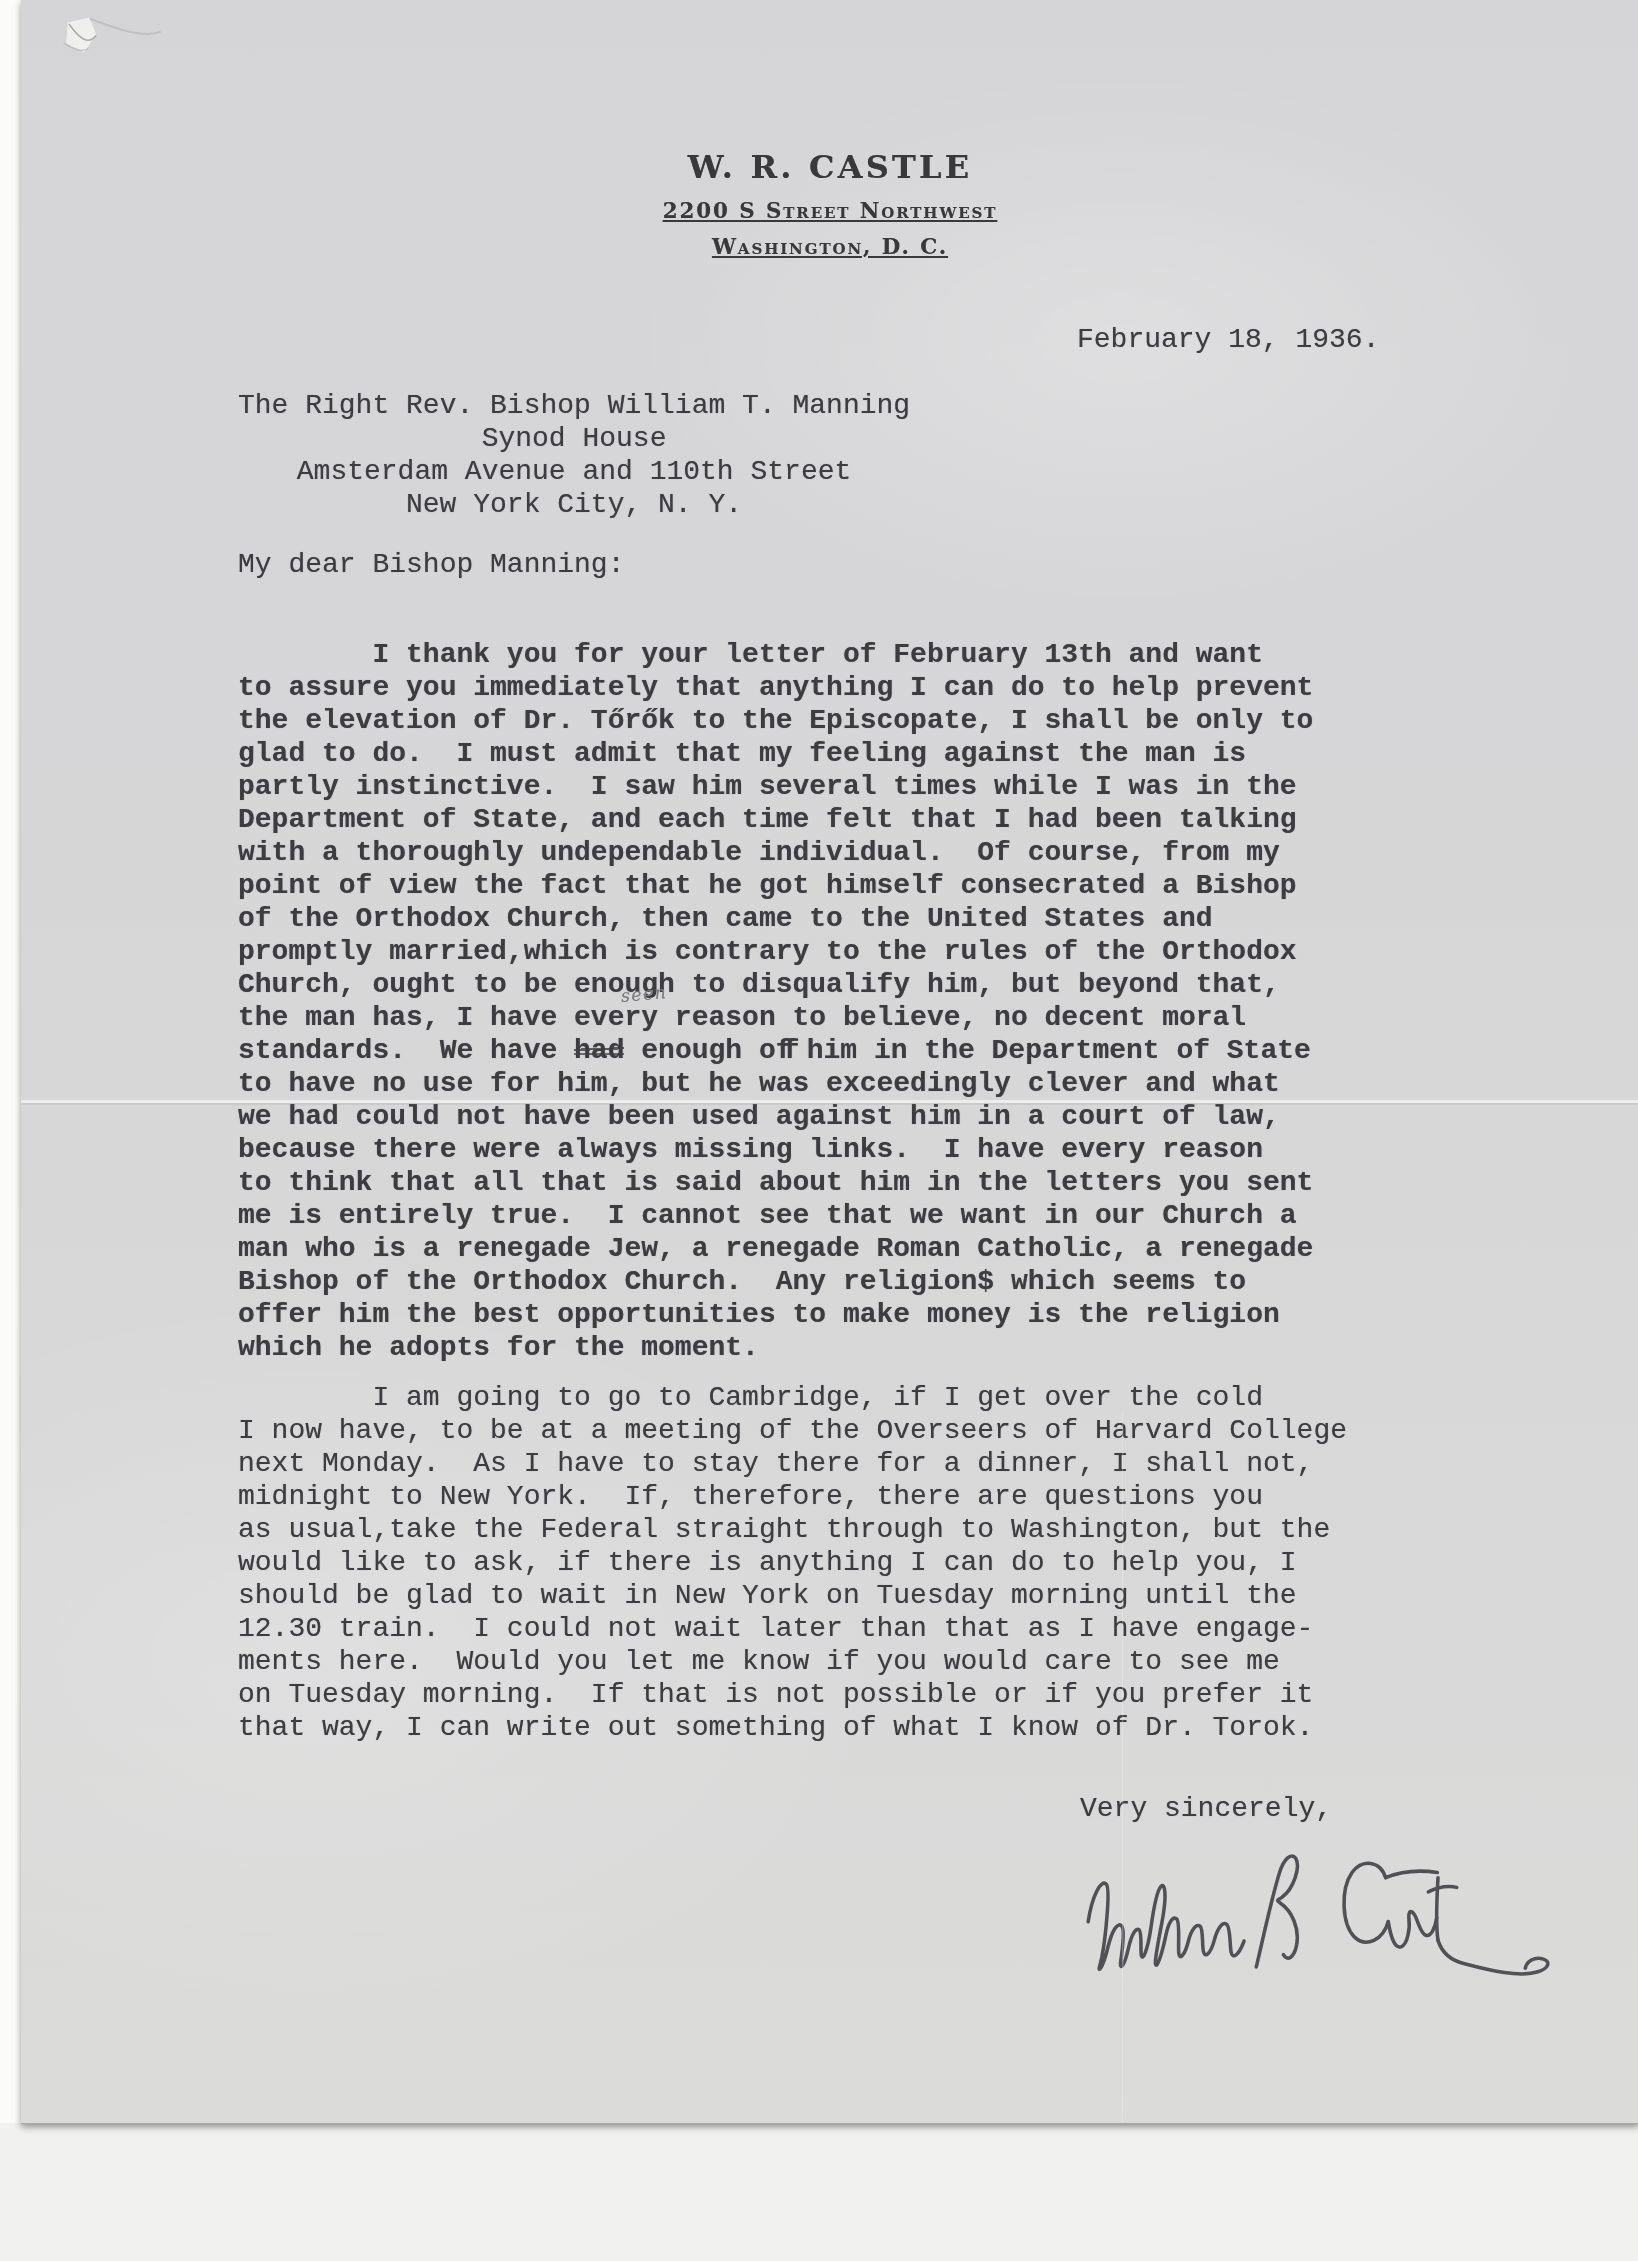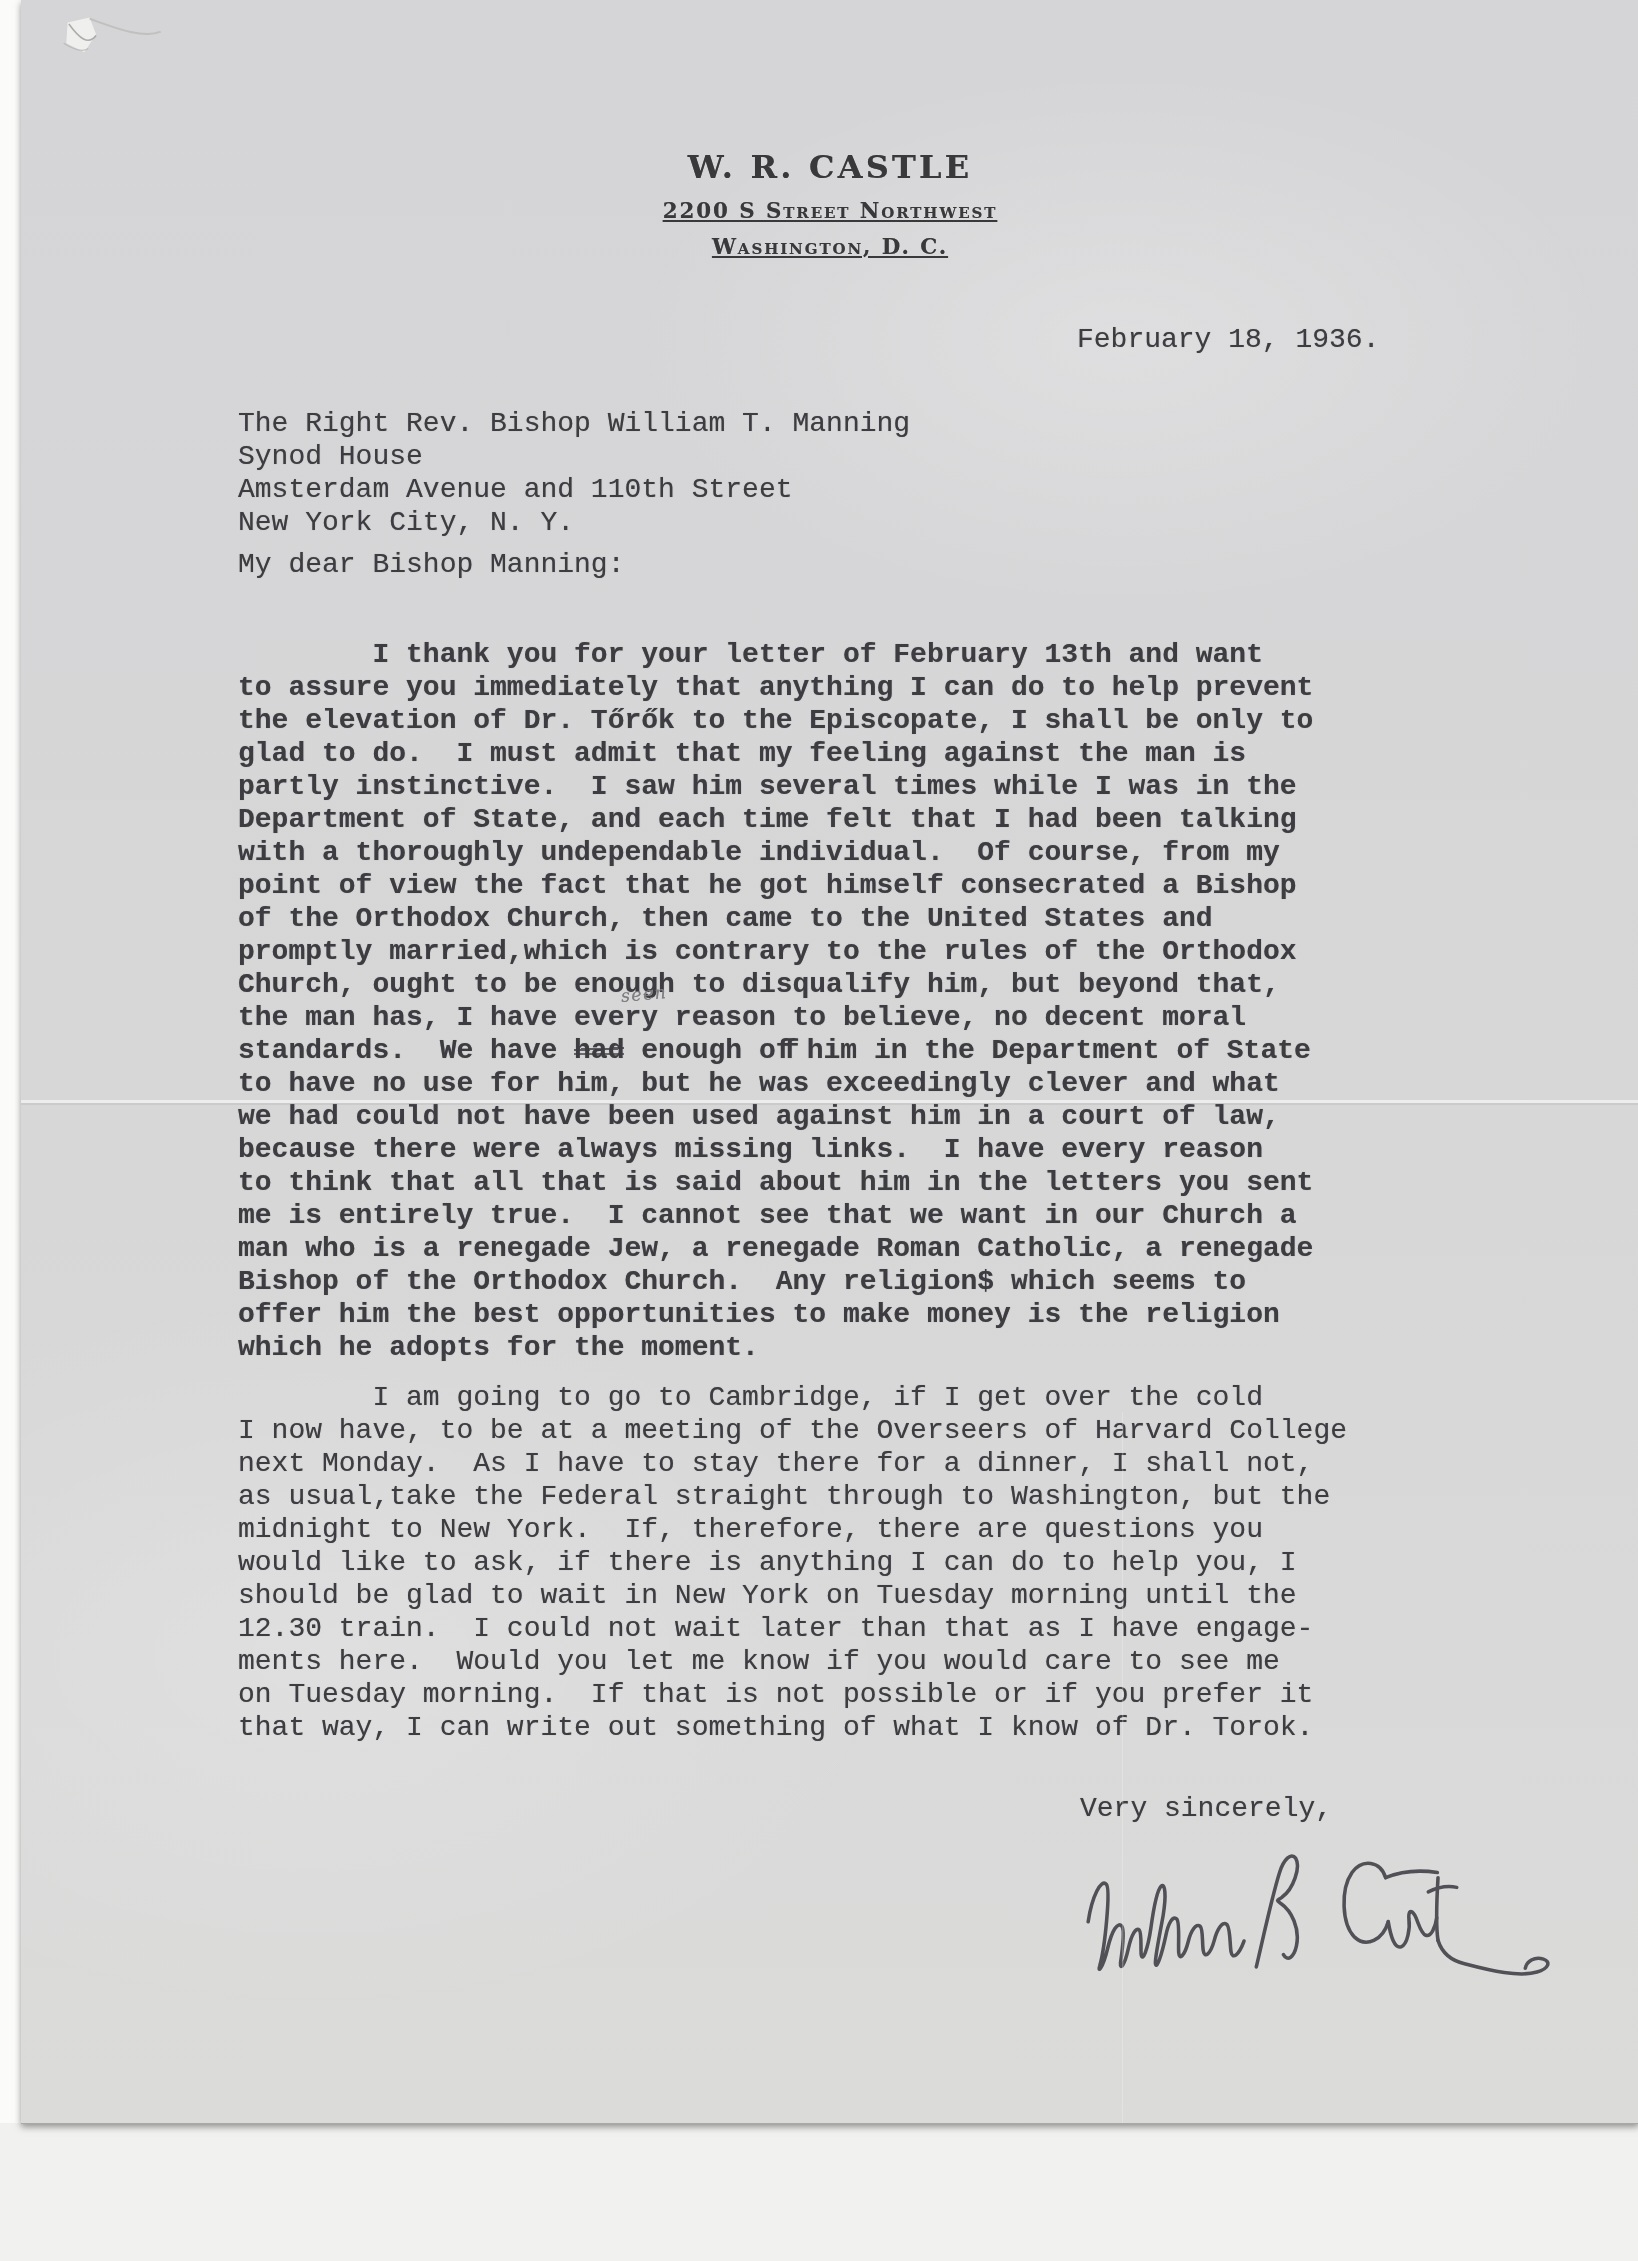--- a/index.html
+++ b/index.html
@@ -46,21 +46,21 @@
   
   .typed, .tline {
     font-family:"Liberation Mono", monospace;
     font-size:28px; line-height:33px;
     color:#3c3c41;
     text-shadow:0 0 0.8px rgba(64,64,70,0.5);
     white-space:pre;
   }
 
   .date-line  { position:absolute; left:1056px; top:323px; }
-  .recipient  { position:absolute; left:217px;  top:407px; }
+  .recipient  { position:absolute; left:217px;  top:389px;text-align:center; }
   .salutation { position:absolute; left:217px;  top:548px; }
   .para-1     { position:absolute; left:217px;  top:638px;font-weight:bold; }
   .para-2     { position:absolute; left:217px;  top:1381px; }
   .closing    { position:absolute; left:1059px; top:1792px; }
 
   .struck {
     background-image:
       linear-gradient(178deg, transparent 42%, #5c5c60 42%, #5c5c60 49%, transparent 49%),
       linear-gradient(to bottom, transparent 58%, #6a6a6e 58%, #6a6a6e 64%, transparent 64%);
   }
@@ -146,22 +146,22 @@
         <div class="tline">offer him the best opportunities to make money is the religion</div>
         <div class="tline">which he adopts for the moment.</div>
       </div>
 
     <span class="pencil-note">seen</span>
 
     <div class="para-2" id="para2">
         <div class="tline">        I am going to go to Cambridge, if I get over the cold</div>
         <div class="tline">I now have, to be at a meeting of the Overseers of Harvard College</div>
         <div class="tline">next Monday.  As I have to stay there for a dinner, I shall not,</div>
+        <div class="tline">midnight to New York.  If, therefore, there are questions you</div>
         <div class="tline">as usual,take the Federal straight through to Washington, but the</div>
-        <div class="tline">midnight to New York.  If, therefore, there are questions you</div>
         <div class="tline">would like to ask, if there is anything I can do to help you, I</div>
         <div class="tline">should be glad to wait in New York on Tuesday morning until the</div>
         <div class="tline">12.30 train.  I could not wait later than that as I have engage-</div>
         <div class="tline">ments here.  Would you let me know if you would care to see me</div>
         <div class="tline">on Tuesday morning.  If that is not possible or if you prefer it</div>
         <div class="tline">that way, I can write out something of what I know of Dr. Torok.</div>
       </div>
 
     <div class="typed closing">Very sincerely,</div>
 

